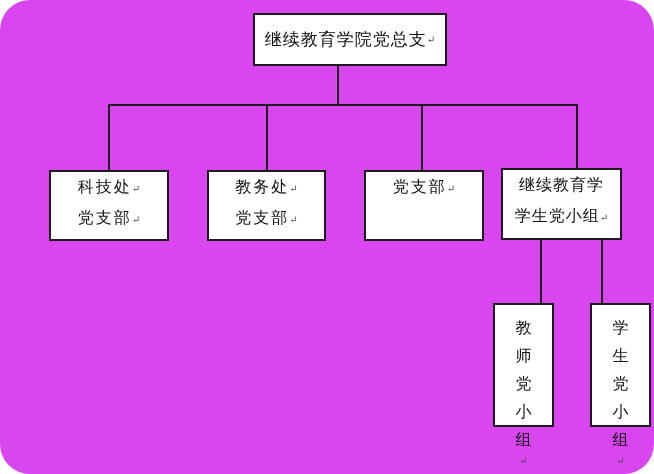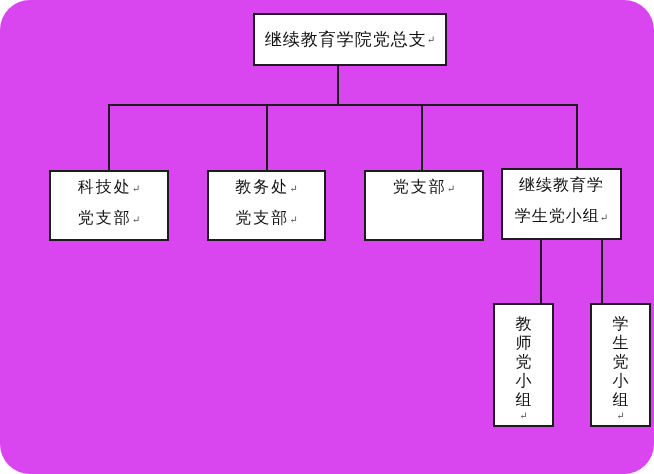--- a/index.html
+++ b/index.html
@@ -37,21 +37,21 @@
     letter-spacing: 2px;
   }
   .node.vertical {
     text-align: center;
     font-size: 16px;
   }
   .node.vertical .vtext {
     width: 18px;
     margin: 9px auto 0 auto;
     word-break: break-all;
-    line-height: 19px;
+    line-height: 28px;
     text-align: center;
   }
   .mark {
     font-size: 10px;
     color: #4a4a4a;
     letter-spacing: 0;
   }
   .node.vertical .mark {
     display: block;
     text-align: center;

